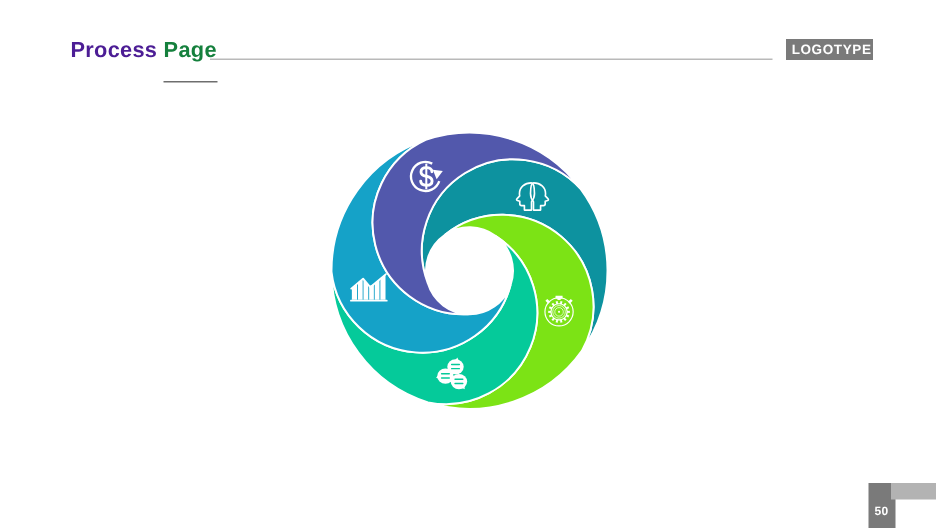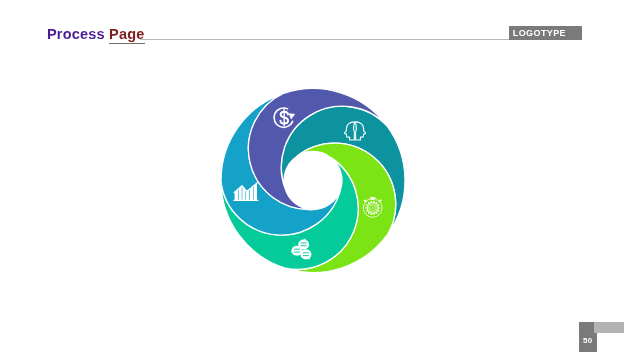--- a/index.html
+++ b/index.html
@@ -5,24 +5,24 @@
 <style>
   html,body{margin:0;padding:0;}
   body{width:626px;height:352px;background:#fff;overflow:hidden;
        font-family:"Liberation Sans",sans-serif;-webkit-font-smoothing:antialiased;}
   #slide{position:relative;width:626px;height:352px;background:#fff;}
 
   
   #header{position:absolute;left:0;top:0;width:626px;height:50px;}
   .hd-title{position:absolute;left:47px;top:26px;font-size:14.5px;font-weight:bold;letter-spacing:.2px;white-space:nowrap;}
   .hd-title .w1{color:#4c1d95;}
-  .hd-title .w2{color:#7f1d1d;border-bottom:1.6px solid #6e6e6e;padding-bottom:1px;}
+  .hd-title .w2{color:#15803d;border-bottom:1.6px solid #6e6e6e;padding-bottom:12px;}
   .hd-rule{position:absolute;left:140px;top:39px;width:375px;height:1px;background:#b9b9b9;}
   .logo{position:absolute;right:44px;top:26px;background:#7a7a7a;color:#fff;
-        font-size:9px;font-weight:bold;letter-spacing:.4px;padding:2px 16px 2px 4px;
+        font-size:9px;font-weight:bold;letter-spacing:.4px;padding:2px 1px 2px 4px;
         font-family:"Liberation Sans Narrow","Liberation Sans",sans-serif;}
 
   
   #pagenum{position:absolute;left:579px;top:322px;background:#7a7a7a;color:#fff;font-size:8px;
            font-weight:bold;padding:14px 4px;letter-spacing:.3px;}
   #pagebar{position:absolute;left:594px;top:322px;width:30px;height:11px;background:#b3b3b3;}
 
   svg{display:block;}
 </style>
 </head>

